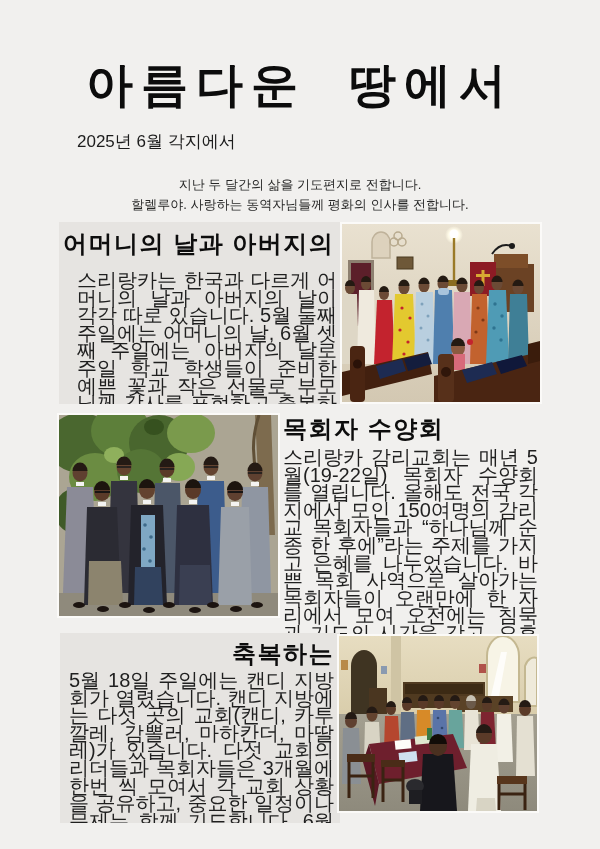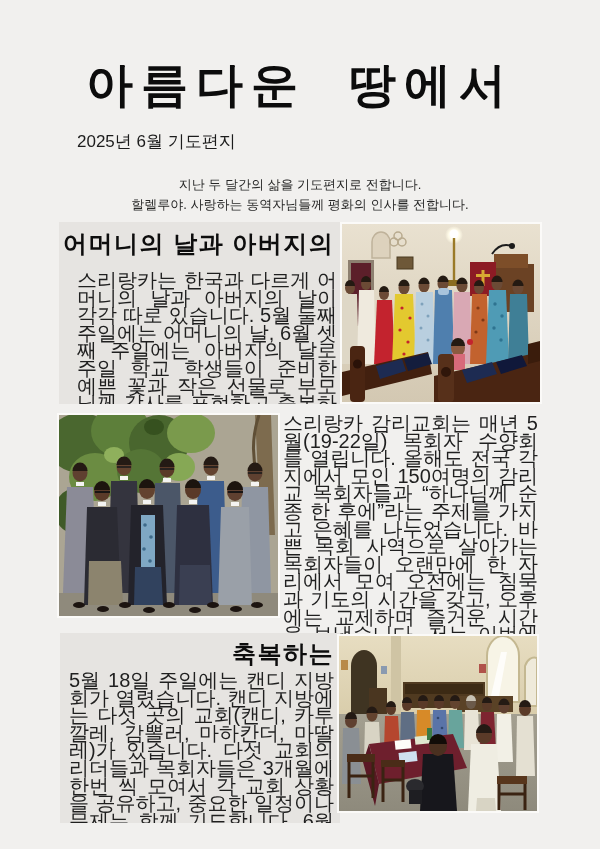--- a/index.html
+++ b/index.html
@@ -51,21 +51,21 @@
   .s3-card .sec-heading { text-align:right; margin-bottom:4px; }
   .photo-3 { left:337px; top:634px; width:202px; height:179px; }
 </style>
 </head>
 <body>
 
 <div class="page">
 
   <div class="title">아름다운 땅에서</div>
   <div class="byline-row">
-    <span>2025년 6월 기도편지</span>
+    <span>2025년 6월 각지에서</span>
   </div>
   <div class="intro">
     <div>지난 두 달간의 삶을 기도편지로 전합니다.</div>
     <div>할렐루야. 사랑하는 동역자님들께 평화의 인사를 전합니다.</div>
   </div>
 
   <div class="card s1-card">
     <div class="sec-heading">어머니의 날과 아버지의 날</div>
     <div class="body-text">스리랑카는 한국과 다르게 어머니의 날과 아버지의 날이 각각 따로 있습니다. 5월 둘째 주일에는 어머니의 날, 6월 셋째 주일에는 아버지의 날로 주일 학교 학생들이 준비한 예쁜 꽃과 작은 선물로 부모님께 감사를 표현하고 축복하는 시간을 가졌습니다.</div>
   </div>
@@ -297,20 +297,21 @@
           <ellipse cx="90" cy="195" rx="6" ry="3"></ellipse>
         <ellipse cx="110" cy="190" rx="6" ry="3"></ellipse>
           <ellipse cx="136" cy="195" rx="6" ry="3"></ellipse>
         <ellipse cx="154" cy="190" rx="6" ry="3"></ellipse>
           <ellipse cx="177" cy="194" rx="6" ry="3"></ellipse>
         <ellipse cx="198" cy="190" rx="6" ry="3"></ellipse>
       </g>
     </svg>
   </div>
   <div class="s2-text">
+    <div class="sec-heading">목회자 수양회</div>
     <div class="body-text">스리랑카 감리교회는 매년 5월(19-22일) 목회자 수양회를 열립니다. 올해도 전국 각지에서 모인 150여명의 감리교 목회자들과 “하나님께 순종 한 후에”라는 주제를 가지고 은혜를 나누었습니다. 바쁜 목회 사역으로 살아가는 목회자들이 오랜만에 한 자리에서 모여 오전에는 침묵과 기도의 시간을 갖고, 오후에는 교제하며 즐거운 시간을 보냈습니다. 저는 이번에 여성 교역자 분들과 교제를 나누었는데 그 자리에서 예배용 찬송가 지원을 요청(30권)하셔서 기쁜 마음으로 지원해드렸습니다.</div>
   </div>
 
   <div class="card s3-card">
     <div class="sec-heading">축복하는</div>
     <div class="body-text">5월 18일 주일에는 캔디 지방회가 열렸습니다. 캔디 지방에는 다섯 곳의 교회(캔디, 카투깔레, 감뽈러, 마하칸더, 마딸레)가 있습니다. 다섯 교회의 리더들과 목회자들은 3개월에 한번 씩 모여서 각 교회 상황을 공유하고, 중요한 일정이나 문제는 함께 기도합니다. 6월 셋째 주(22일)에 열리는 카투칼레 설립 152주년 기념예배와 마지막 주(29일)에 열리는 ‘감리교의 날’을 준비하는 시간을 가졌습니다.</div>
   </div>
   <div class="photo photo-3">
     <svg width="198" height="175" viewBox="0 0 198 175" xmlns="http://www.w3.org/2000/svg">
       <defs>

